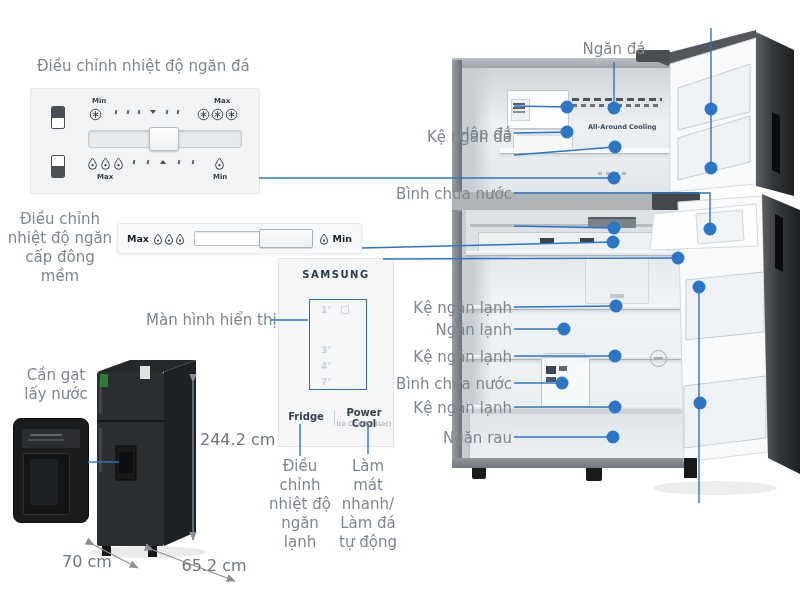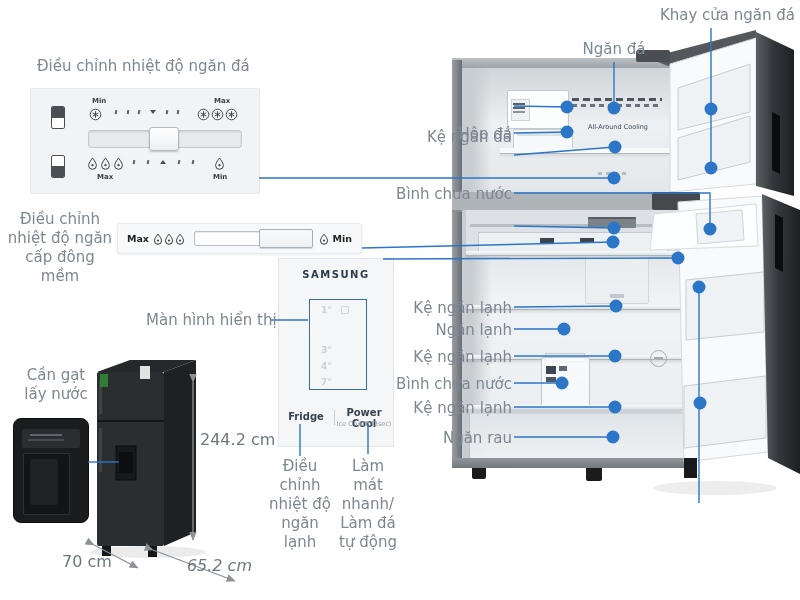--- a/index.html
+++ b/index.html
@@ -78,21 +78,21 @@
   .rvent{left:650px;top:350px;width:15px;height:15px;border:1.5px solid #a4abb1;border-radius:50%;}
   .rvent-in{left:654px;top:357px;width:9px;height:2px;background:#a4abb1;}
   .wtank{left:541px;top:357px;width:47px;height:52px;background:rgba(248,250,251,.85);border:1px solid #c1c7cc;border-radius:2px;}
   .wtank-cap{left:545px;top:353px;width:38px;height:7px;background:#e7eaed;border:1px solid #c9ced2;}
   .wtank-l1{left:546px;top:366px;width:10px;height:8px;background:#3b4854;}
   .wtank-l2{left:559px;top:366px;width:8px;height:5px;background:#5d6b77;}
   .wtank-l3{left:546px;top:377px;width:10px;height:5px;background:#4b5763;}
   .vegbox{left:469px;top:409px;width:214px;height:52px;background:linear-gradient(rgba(222,227,231,.95),rgba(240,243,245,.9));
     border:1px solid #bbc1c7;border-radius:0 0 6px 6px;}
   .vegbox-lip{left:469px;top:409px;width:214px;height:5px;background:#ccd2d6;}
-  .cooling-txt{position:absolute;left:588px;top:123px;font-size:6.5px;font-weight:normal;color:#3d4b59;z-index:3;white-space:nowrap;}
+  .cooling-txt{position:absolute;left:588px;top:123px;font-size:6.5px;font-weight:bold;color:#3d4b59;z-index:3;white-space:nowrap;}
   
   .wd{position:absolute;left:13px;top:418px;width:74px;height:103px;background:#1a1c1e;border:1px solid #0c0d0e;border-radius:8px;z-index:4;}
   .wd-bar{position:absolute;left:8px;top:10px;width:58px;height:19px;background:#2b2e31;border-radius:2px;}
   .wd-t1{position:absolute;left:16px;top:15px;width:32px;height:2px;background:#5d646a;}
   .wd-t2{position:absolute;left:14px;top:20px;width:36px;height:2px;background:#484e54;}
   .wd-rec{position:absolute;left:9px;top:34px;width:45px;height:60px;background:#121416;border:1px solid #2e3134;border-radius:2px;}
   .wd-lev{position:absolute;left:16px;top:40px;width:28px;height:46px;background:#1f2225;border-radius:2px;}
   .svgwrap{position:absolute;left:0;top:0;z-index:6;pointer-events:none;}
 </style>
 </head>
@@ -375,34 +375,33 @@
       <circle cx="615" cy="356" r="6.5"></circle>
         <circle cx="562" cy="383" r="6.5"></circle>
       <circle cx="615" cy="407" r="6.5"></circle>
         <circle cx="613" cy="437" r="6.5"></circle>
       <circle cx="699" cy="287" r="6.5"></circle>
         <circle cx="700" cy="403" r="6.5"></circle>
     </g>
   </svg>
 
   <div class="ann" style="left:37px;top:57px;">Điều chỉnh nhiệt độ ngăn đá</div>
-  <div class="ann ann-c" style="right:5px;top:6px;width:160px;text-align:right;">Khay cửa ngăn đá</div>
   <div class="ann ann-c" style="left:574px;top:40px;width:80px;">Ngăn đá</div>
   <div class="ann ann-r" style="top:125px;">Hộp đá</div>
   <div class="ann ann-r" style="top:128px;">Kệ ngăn đá</div>
   <div class="ann ann-r" style="top:185px;">Bình chứa nước</div>
   <div class="ann ann-r" style="top:299px;">Kệ ngăn lạnh</div>
   <div class="ann ann-r" style="top:321px;">Ngăn lạnh</div>
   <div class="ann ann-r" style="top:348px;">Kệ ngăn lạnh</div>
   <div class="ann ann-r" style="top:375px;">Bình chứa nước</div>
   <div class="ann ann-r" style="top:399px;">Kệ ngăn lạnh</div>
   <div class="ann ann-r" style="top:429px;">Ngăn rau</div>
   <div class="ann ann-c" style="left:6px;top:210px;width:108px;">Điều chỉnh nhiệt độ ngăn cấp đông mềm</div>
   <div class="ann" style="left:146px;top:311px;">Màn hình hiển thị</div>
   <div class="ann ann-c" style="left:14px;top:366px;width:84px;">Cần gạt lấy nước</div>
   <div class="ann ann-c" style="left:268px;top:457px;width:64px;">Điều chỉnh nhiệt độ ngăn lạnh</div>
   <div class="ann ann-c" style="left:339px;top:457px;width:58px;">Làm mát nhanh/ Làm đá tự động</div>
 
   <div class="dim" style="left:200px;top:430px;">244.2 cm</div>
   <div class="dim" style="left:55px;top:552px;width:64px;text-align:center;">70 cm</div>
-  <div class="dim" style="left:176px;top:556px;width:76px;text-align:right;font-style:italic;">65.2 cm</div>
+  <div class="dim" style="left:176px;top:556px;width:76px;text-align:center;">65.2 cm</div>
 
 </div>
 
 </body></html>

